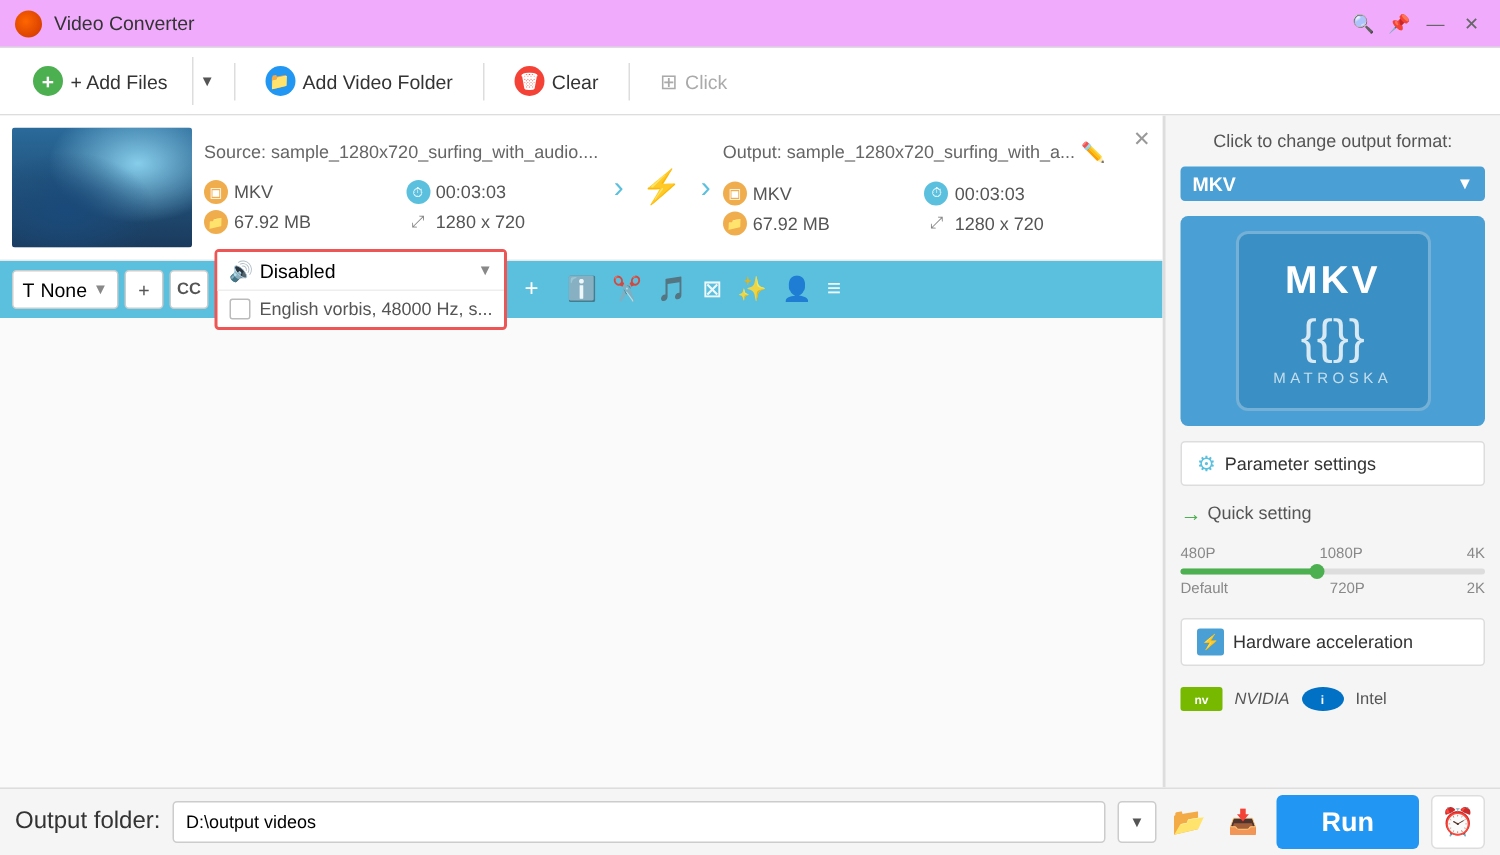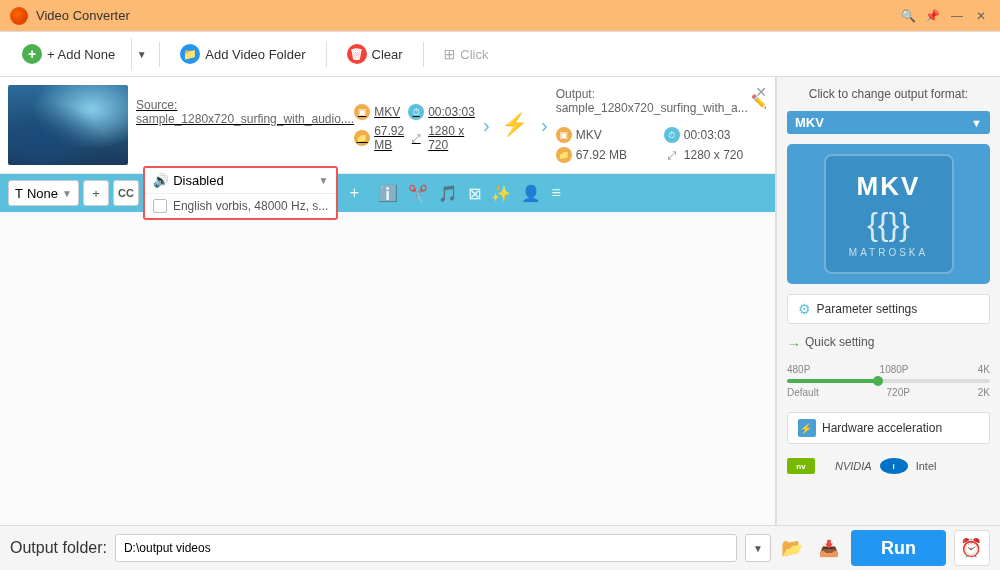--- a/index.html
+++ b/index.html
@@ -9,21 +9,21 @@
       background: #f0f0f0;
       width: 1000px;
       height: 570px;
       overflow: hidden;
       display: flex;
       flex-direction: column;
     }
 
     
     .title-bar {
-      background: #fdba74;
+      background: #f0abfc;
       border-bottom: 1px solid #ddd;
       height: 32px;
       display: flex;
       align-items: center;
       padding: 0 10px;
       justify-content: space-between;
       flex-shrink: 0;
     }
     .title-bar-left {
       display: flex;
@@ -455,21 +455,21 @@
 
     .nvidia-intel-row {
       display: flex;
       align-items: center;
       gap: 8px;
       padding: 4px 0;
     }
     .nvidia-badge {
       display: flex;
       align-items: center;
-      gap: 16px;
+      gap: 4px;
       font-size: 11px;
       color: #555;
     }
     .nvidia-icon {
       width: 28px;
       height: 16px;
       background: #76b900;
       border-radius: 2px;
       display: flex;
       align-items: center;
@@ -587,22 +587,22 @@
       display: flex;
       align-items: center;
       padding: 8px;
       border-bottom: 1px solid #e8e8e8;
       position: relative;
       background: white;
     }
 
     .source-section {
       display: flex;
+      flex-direction: column;
       flex: 1;
-      text-decoration: underline;
     }
     .source-name {
       font-size: 12px;
       color: #666;
       margin-bottom: 6px;
     }
 
     .output-section {
       display: flex;
       flex-direction: column;
@@ -638,21 +638,21 @@
     <div class="title-btn">🔍</div>
     <div class="title-btn">📌</div>
     <div class="title-btn">—</div>
     <div class="title-btn">✕</div>
   </div>
 </div>
 
 <div class="toolbar">
   <button class="toolbar-btn">
     <span class="icon-circle add-files-icon">+</span>
-    <span>+ Add None</span>
+    <span>+ Add Files</span>
   </button>
   <div class="toolbar-dropdown-arrow">▼</div>
 
   <div class="toolbar-divider"></div>
 
   <button class="toolbar-btn">
     <span class="icon-circle add-folder-icon" style="font-size:11px;">📁</span>
     <span>Add Video Folder</span>
   </button>
 

